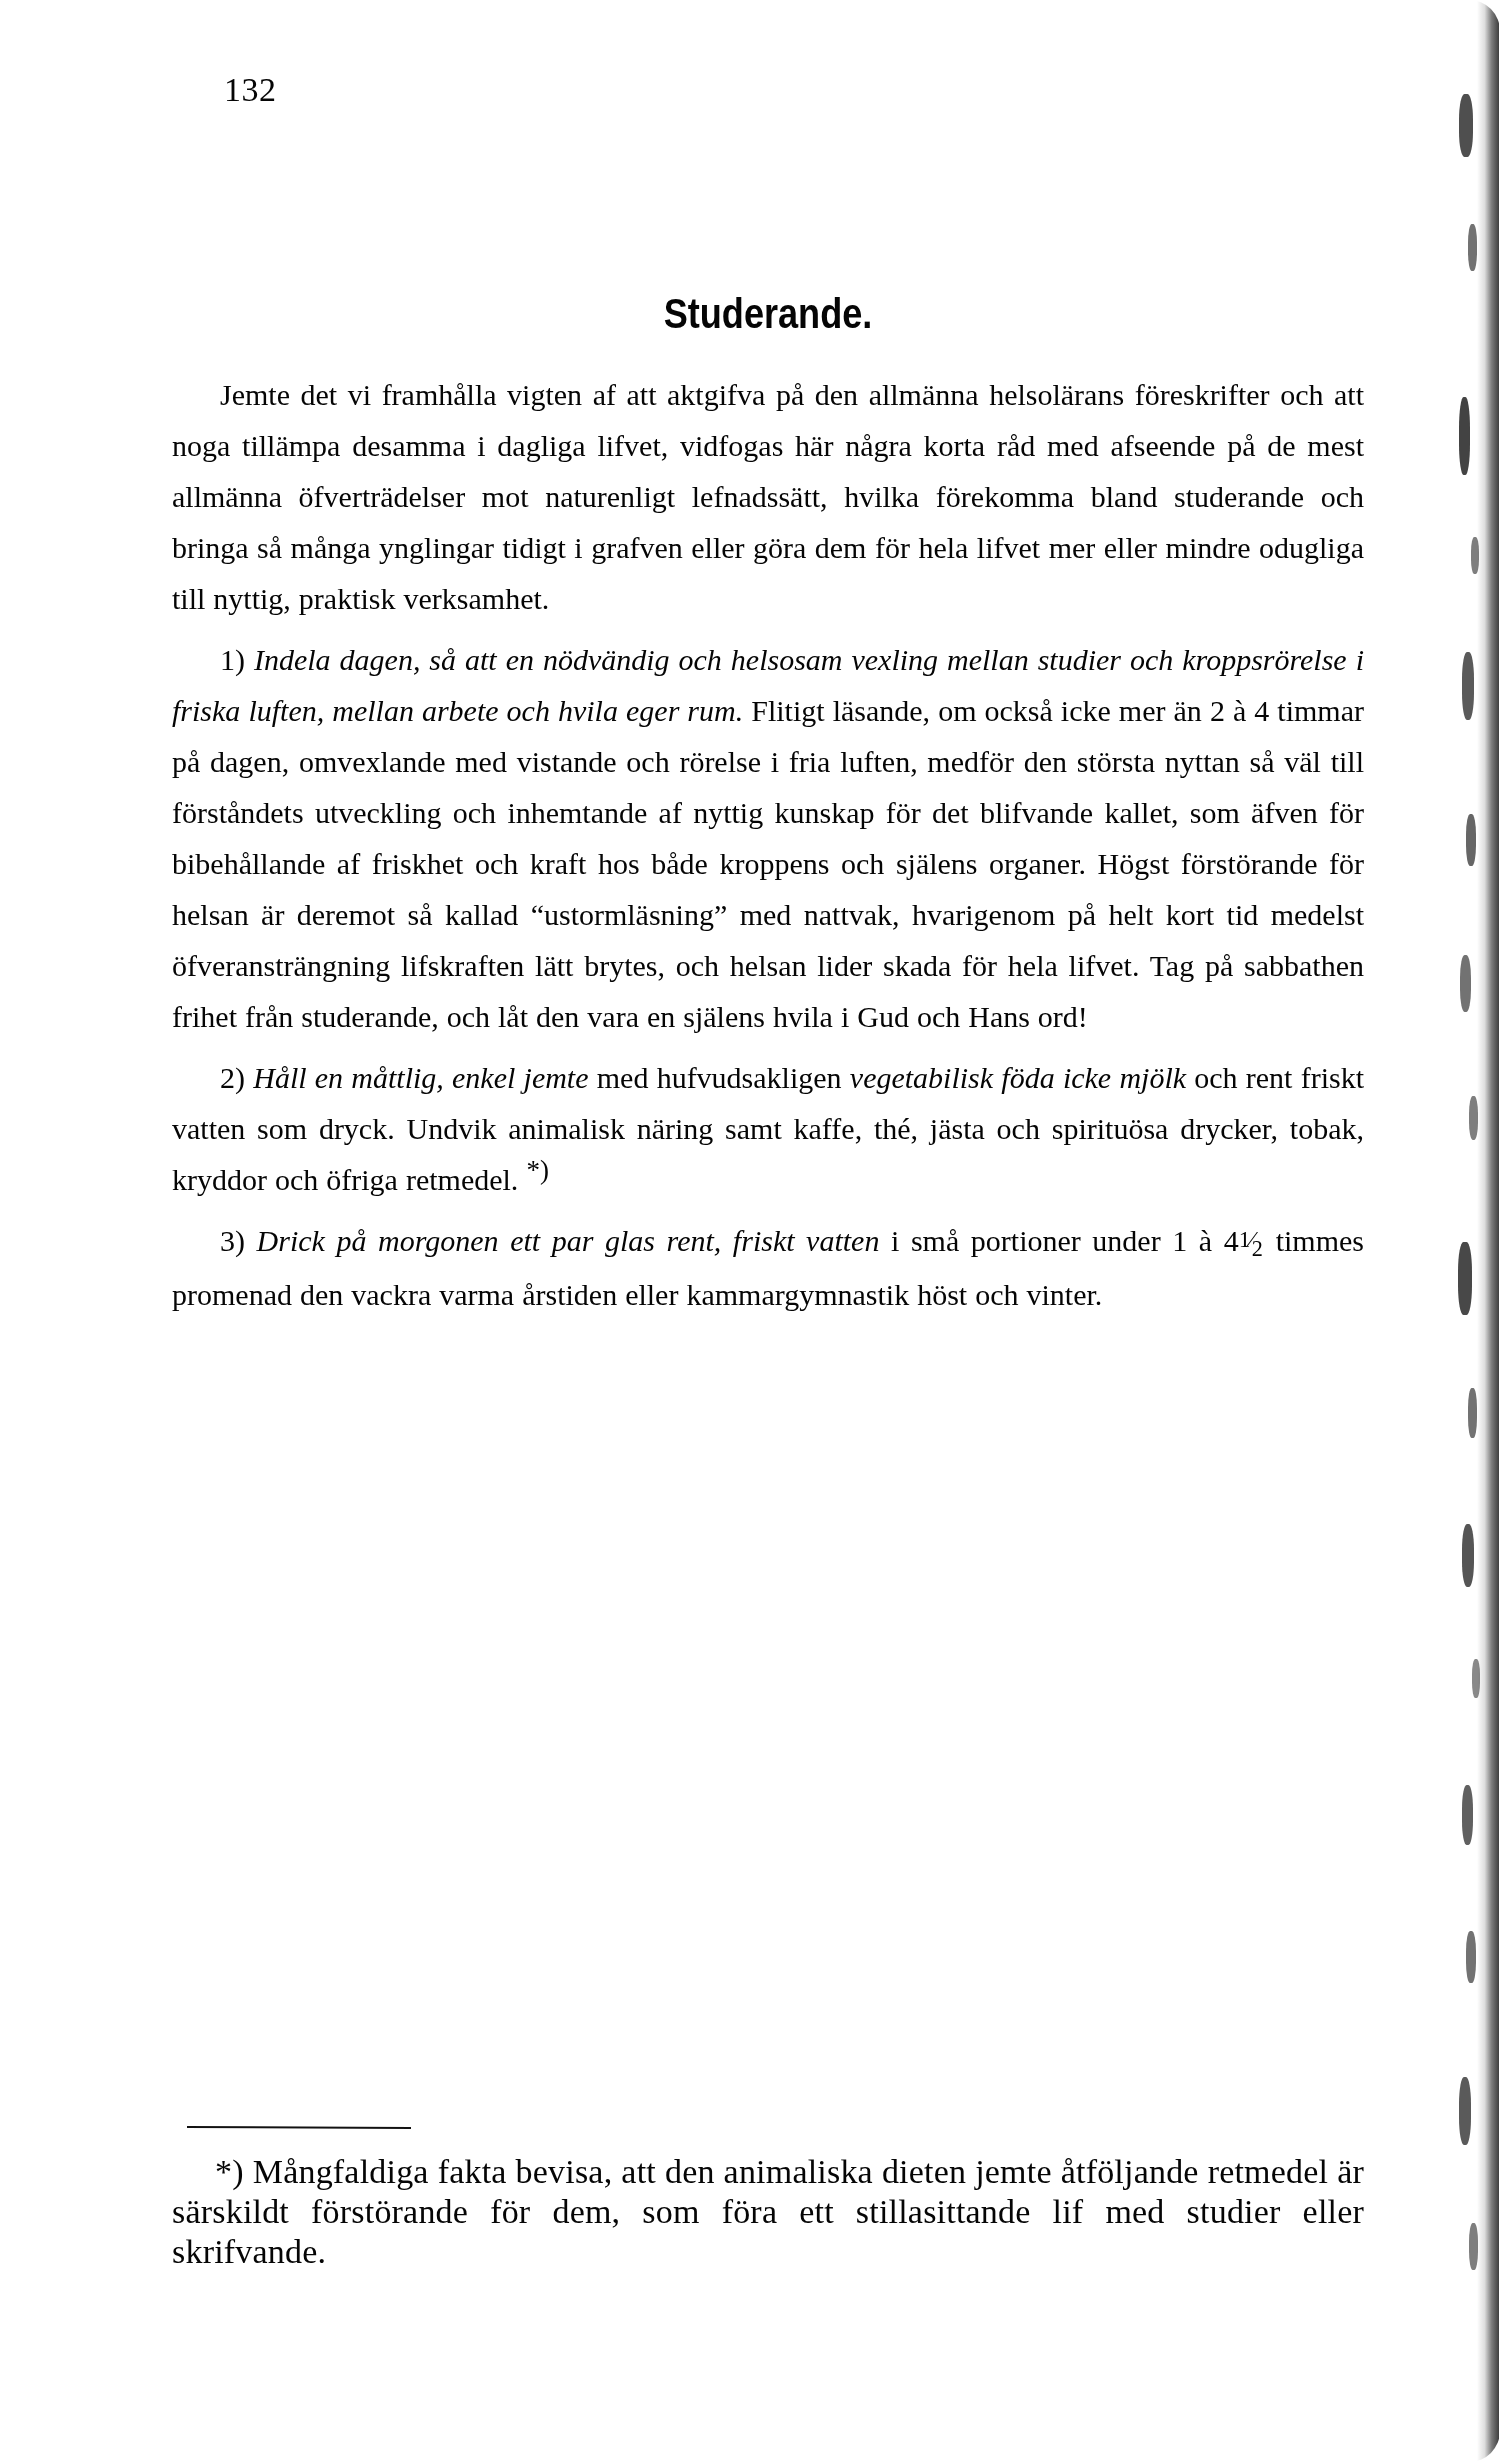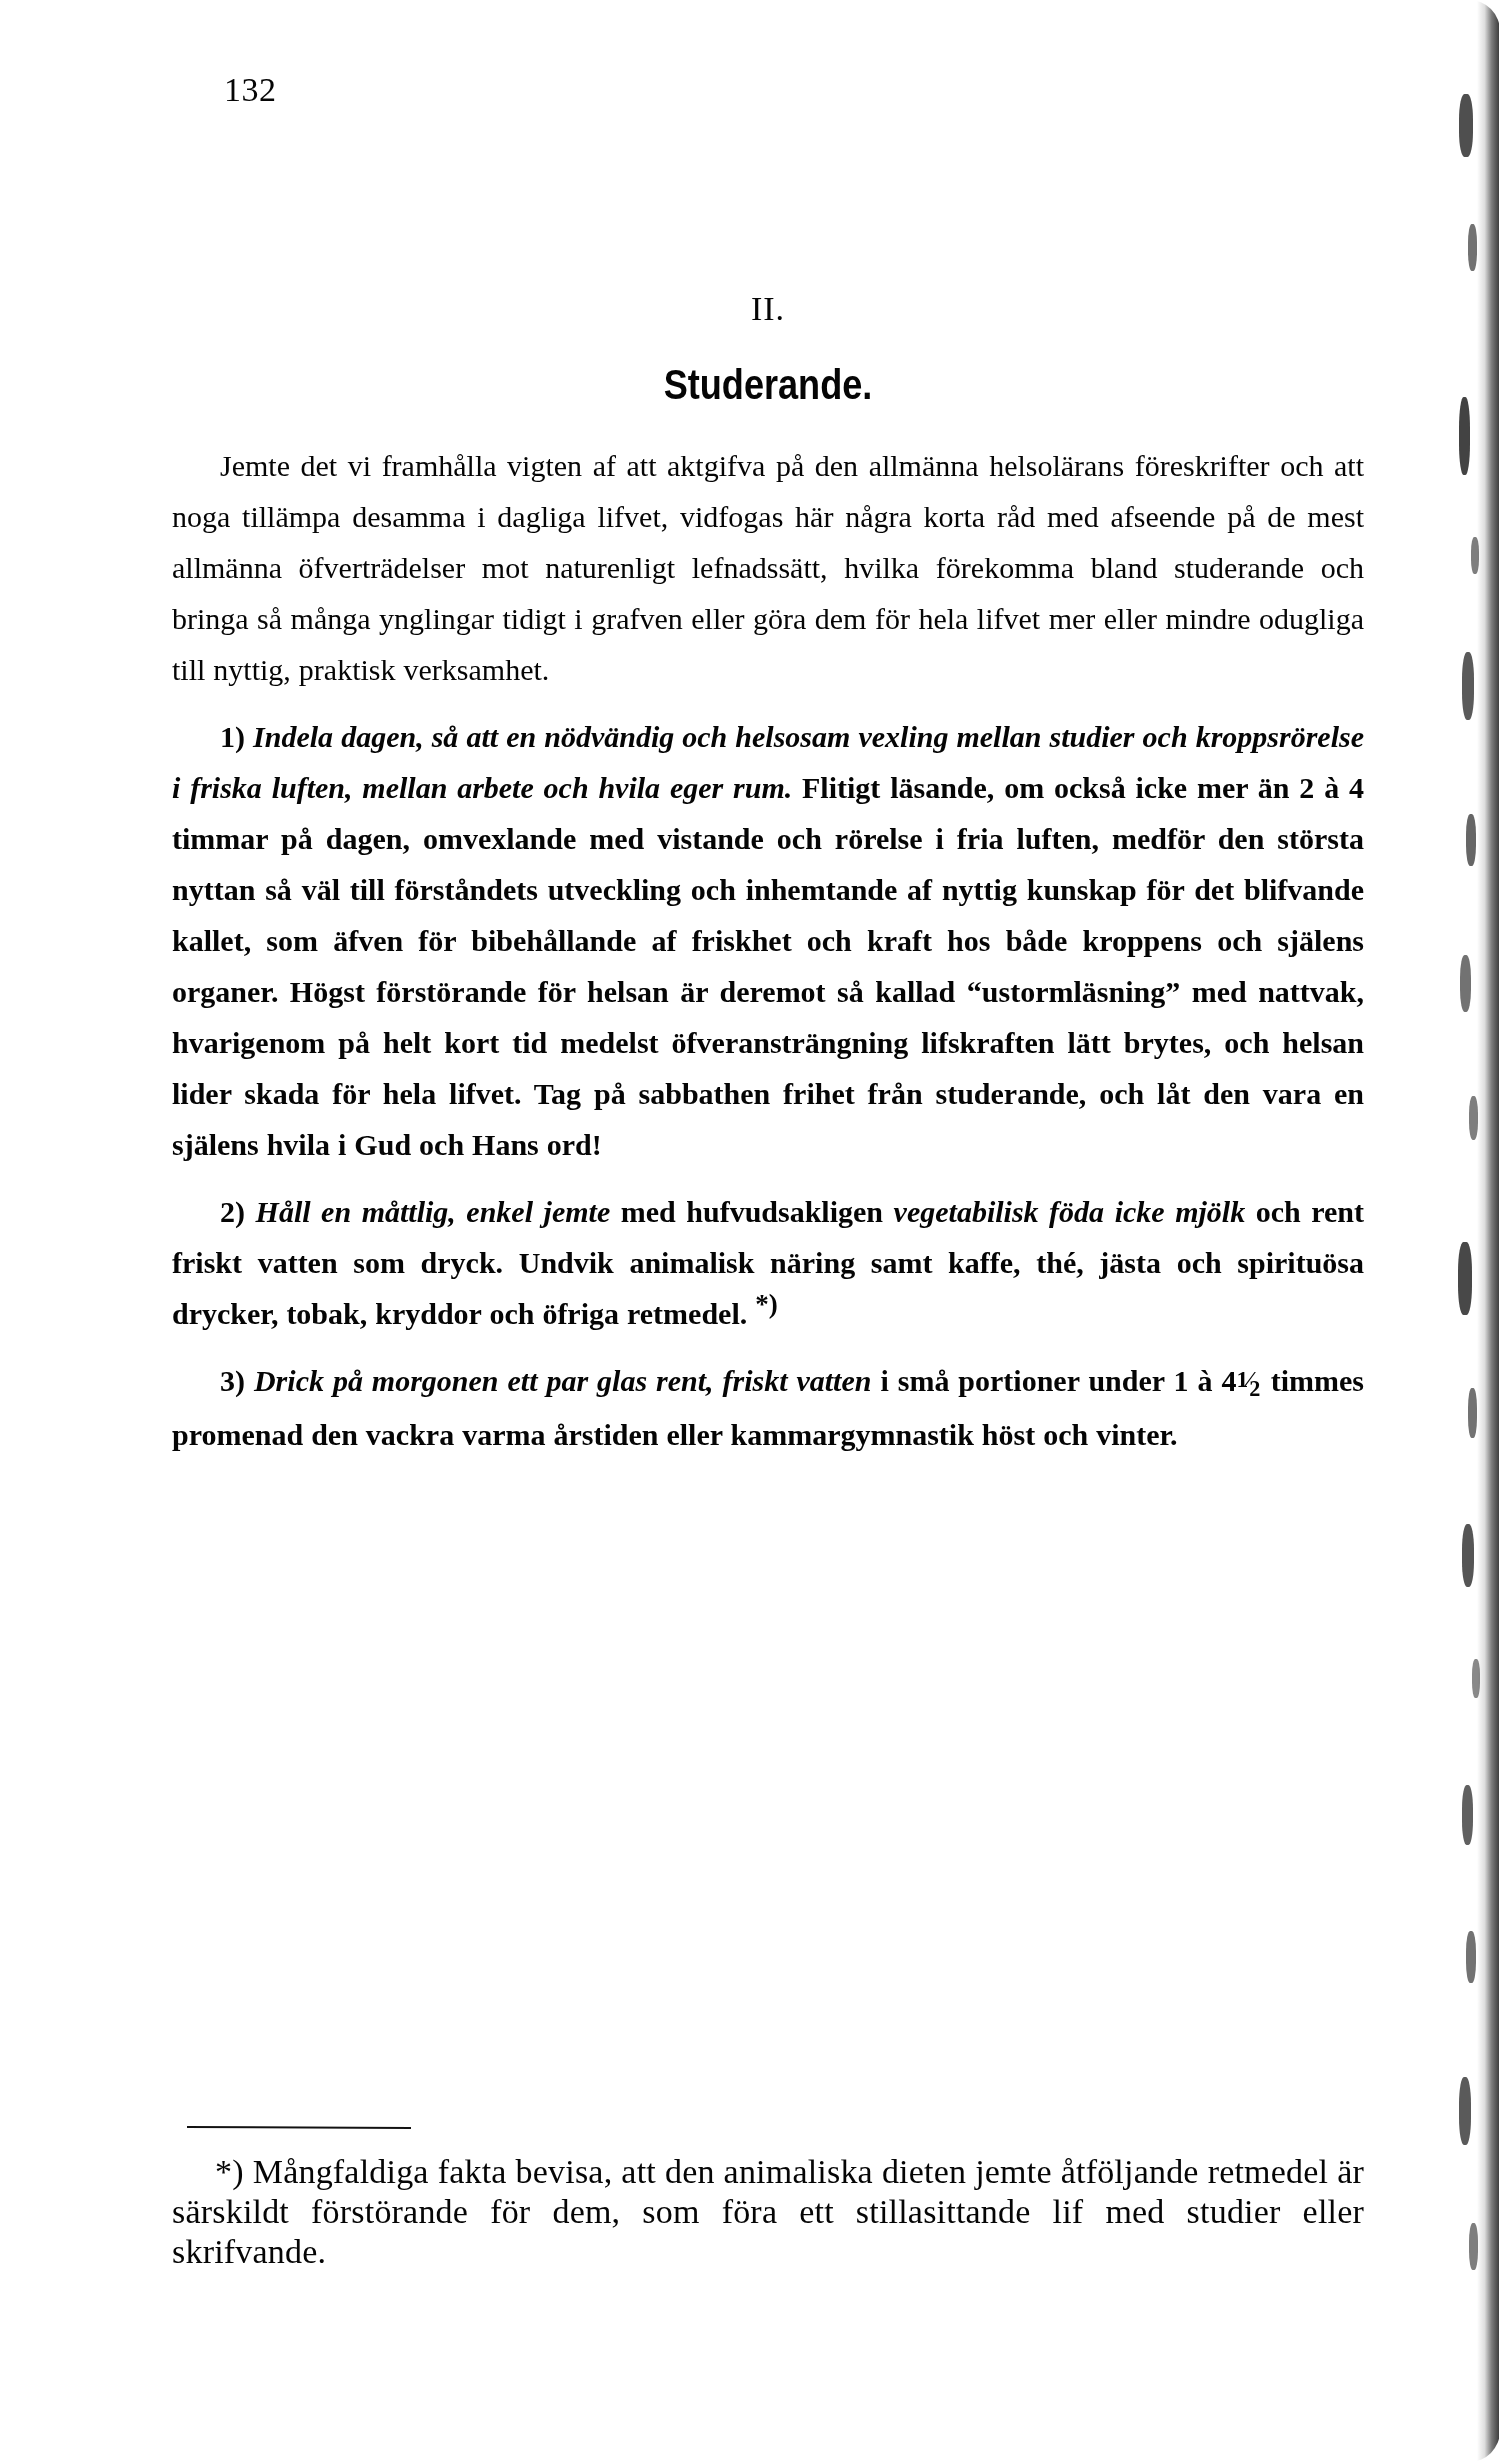--- a/index.html
+++ b/index.html
@@ -71,22 +71,21 @@
     text-indent: 0;
     word-spacing: 0.5px;
     hyphens: manual;
   }
 
   .body-par.indent {
     text-indent: 48px;
   }
 
   .body-par + .body-par {
-    margin-top: 16px;
-    font-weight: bold;
+    margin-top: 10px;
   }
 
   .run-in-italic {
     font-style: italic;
   }
 
   
   .frac {
     font-size: 0.78em;
     position: relative;
@@ -164,21 +163,20 @@
 </style>
 </head>
 <body>
 
 <div class="page">
 
   <div class="folio">132</div>
 
   <div class="typeblock">
 
-    <div class="sec-numeral">II.</div>
 
     <h1 class="sec-title">Studerande.</h1>
 
     <p class="body-par indent">Jemte det vi framhålla vigten af att aktgifva på den allmänna helsolärans föreskrifter och att noga tillämpa desamma i dagliga lifvet, vidfogas här några korta råd med afseende på de mest allmänna öfverträdelser mot naturenligt lefnadssätt, hvilka förekomma bland studerande och bringa så många ynglingar tidigt i grafven eller göra dem för hela lifvet mer eller mindre odugliga till nyttig, praktisk verksamhet.</p>
 
     <p class="body-par indent"><span>1) </span><span class="run-in-italic">Indela dagen, så att en nödvändig och helsosam vexling mellan studier och kroppsrörelse i friska luften, mellan arbete och hvila eger rum.</span><span> Flitigt läsande, om också icke mer än 2 à 4 timmar på dagen, omvexlande med vistande och rörelse i fria luften, medför den största nyttan så väl till förståndets utveckling och inhemtande af nyttig kunskap för det blifvande kallet, som äfven för bibehållande af friskhet och kraft hos både kroppens och själens organer. Högst förstörande för helsan är deremot så kallad “ustormläsning” med nattvak, hvarigenom på helt kort tid medelst öfveransträngning lifskraften lätt brytes, och helsan lider skada för hela lifvet. Tag på sabbathen frihet från studerande, och låt den vara en själens hvila i Gud och Hans ord!</span></p>
 
     <p class="body-par indent"><span>2) </span><span class="run-in-italic">Håll en måttlig, enkel jemte</span><span> med hufvudsakligen </span><span class="run-in-italic">vegetabilisk föda icke mjölk</span><span> och rent friskt vatten som dryck. Undvik animalisk näring samt kaffe, thé, jästa och spirituösa drycker, tobak, kryddor och öfriga retmedel. </span><span class="fn-ref">*)</span></p>
 
     <p class="body-par indent"><span>3) </span><span class="run-in-italic">Drick på morgonen ett par glas rent, friskt vatten</span><span> i små portioner under 1 à 4</span><span class="frac"><span>1</span>⁄<sub>2</sub></span><span> timmes promenad den vackra varma årstiden eller kammargymnastik höst och vinter.</span></p>

